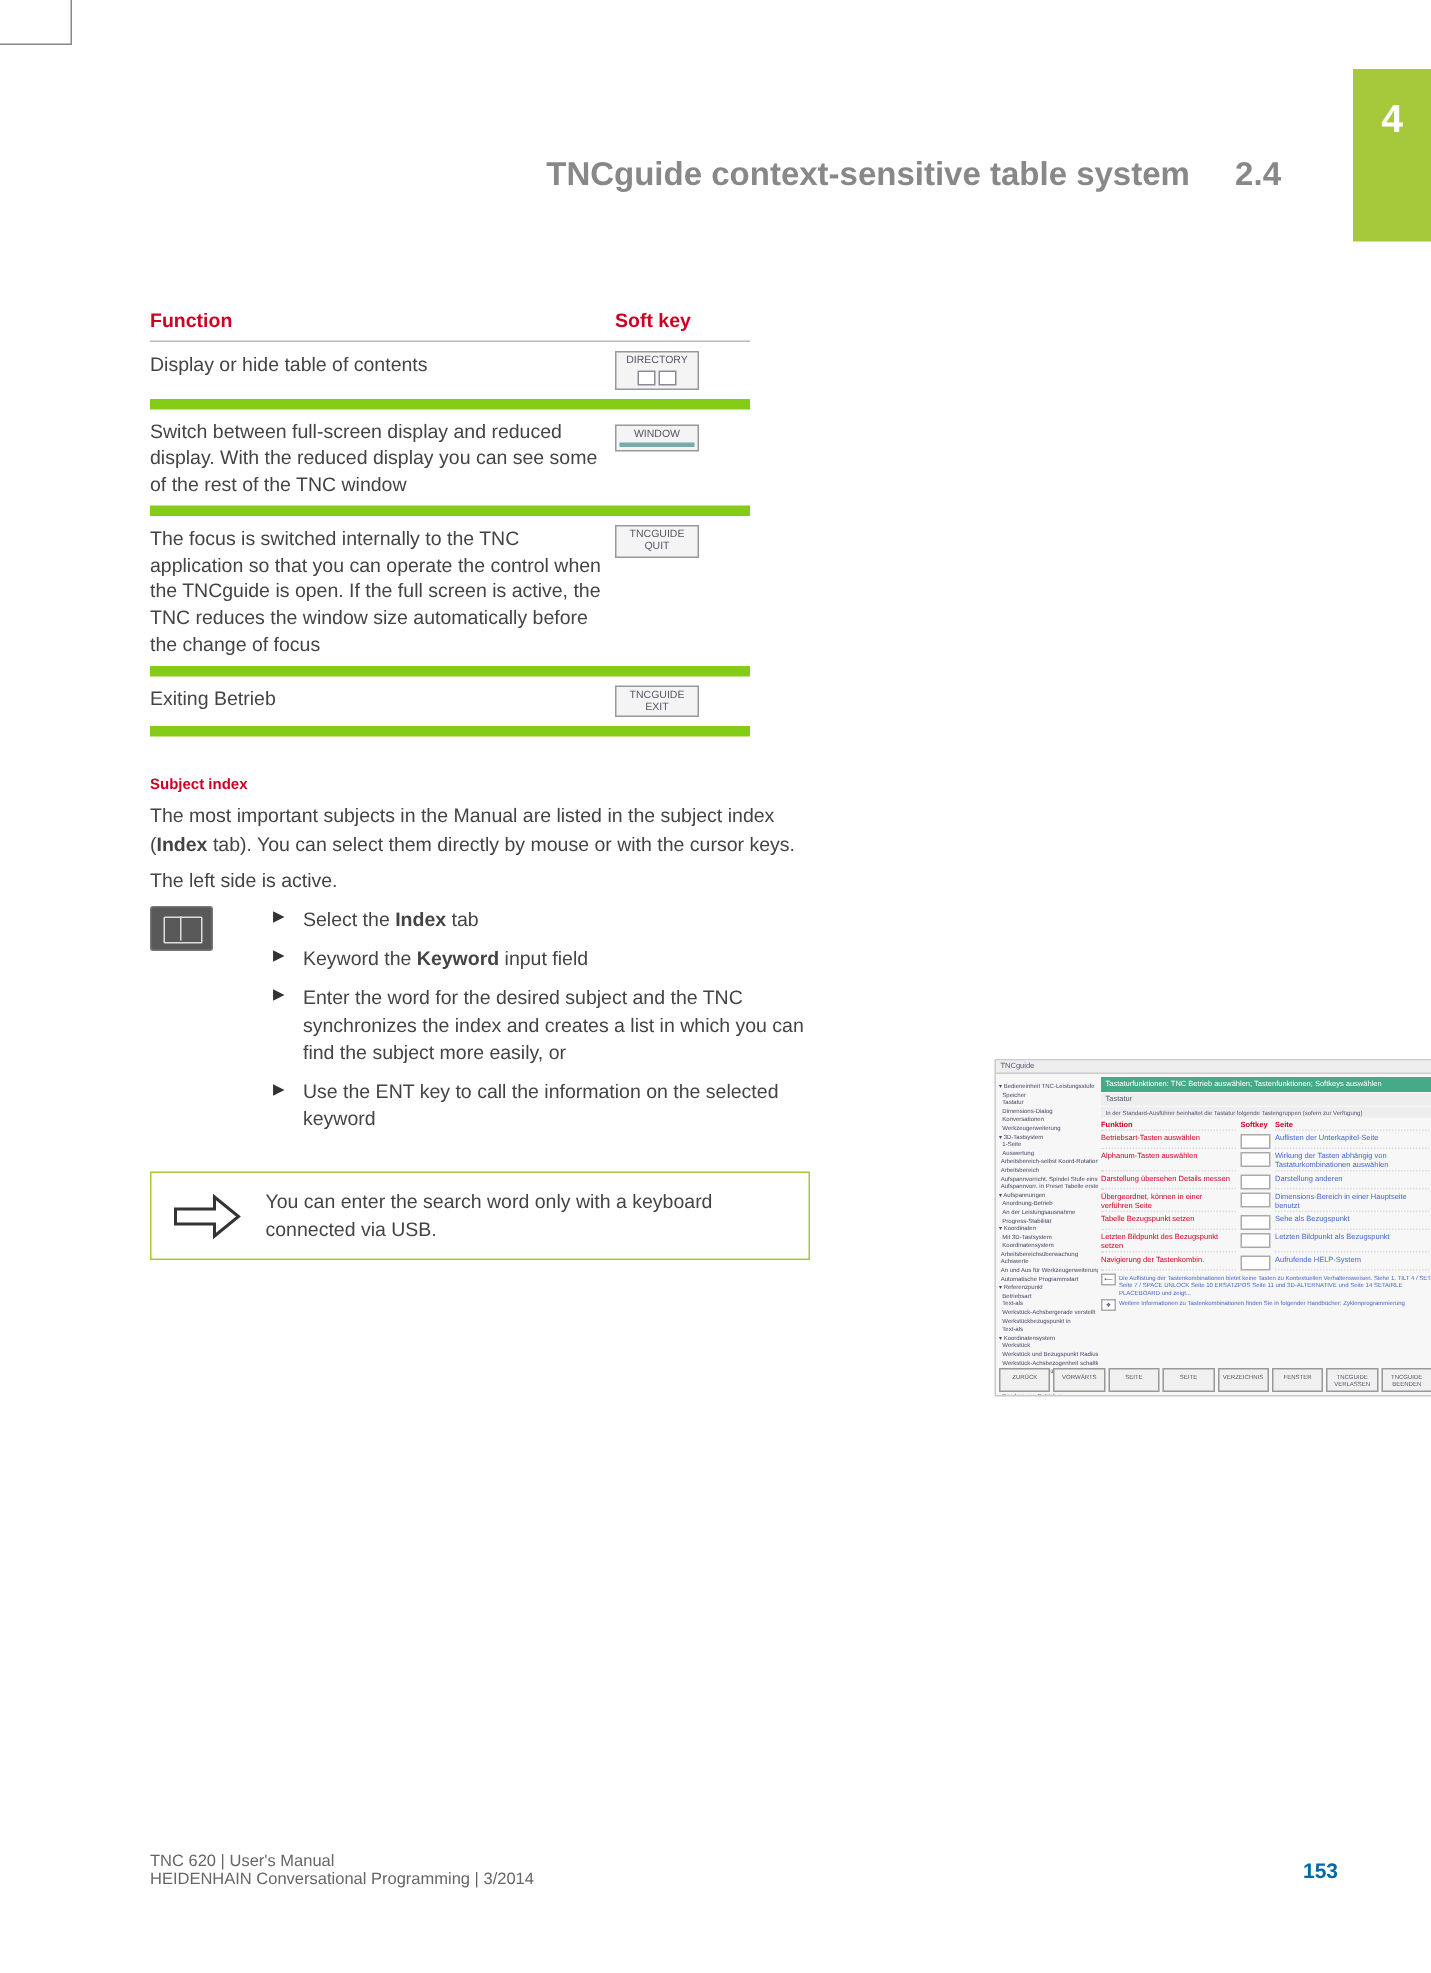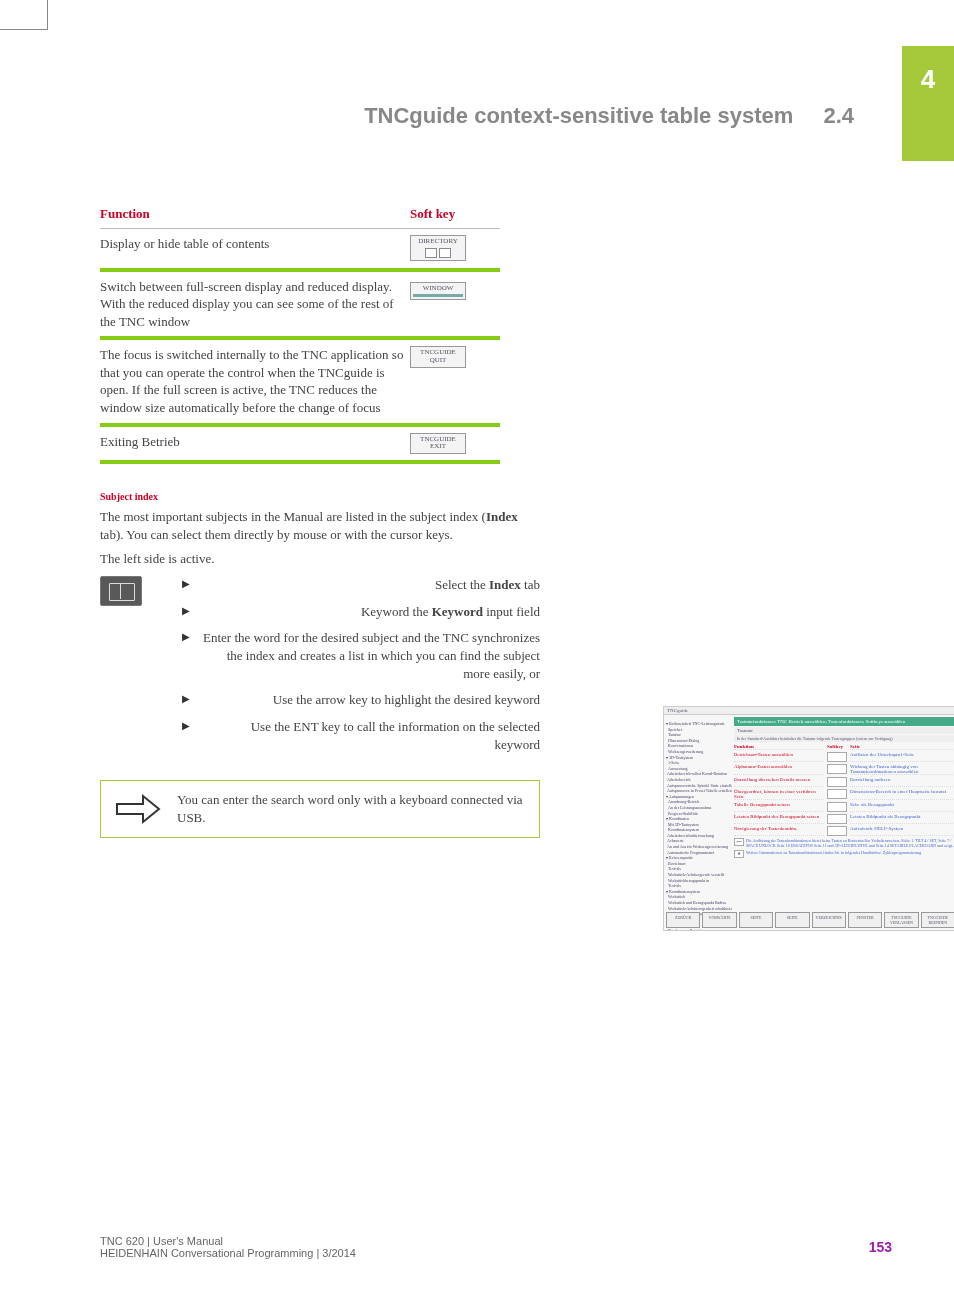--- a/index.html
+++ b/index.html
@@ -2,34 +2,34 @@
 <html><head>
 <meta charset="utf-8">
 <style>
   * { box-sizing: border-box; margin: 0; padding: 0; }
   html, body { width: 954px; height: 1315px; font-family: Arial, Helvetica, sans-serif; background: #fff; color: #333; }
   .page { position: relative; width: 954px; height: 1315px; }
   .crop-top { position: absolute; top: 0; left: 0; width: 48px; height: 30px; border-right: 1px solid #888; border-bottom: 1px solid #888; }
   .chapter-tab { position: absolute; right: 0; top: 46px; width: 52px; height: 115px; background: #a6c93b; color: #fff; text-align: center; font-size: 26px; font-weight: bold; padding-top: 18px; }
   .header { position: absolute; top: 103px; left: 100px; right: 100px; text-align: right; font-size: 22px; font-weight: bold; color: #888; }
   .header .sec { margin-left: 24px; }
-  .content { position: absolute; top: 200px; left: 100px; width: 760px; font-family: Liberation Serif, serif; }
+  .content { position: absolute; top: 200px; left: 100px; width: 760px; }
   table.func { border-collapse: collapse; width: 400px; font-size: 13px; }
   table.func th { text-align: left; color: #c02; font-weight: bold; padding: 6px 6px 6px 0; border-bottom: 1px solid #bbb; }
-  table.func td { vertical-align: top; padding: 6px 6px 6px 0; border-bottom: 4px solid #84cc16; }
+  table.func td { vertical-align: top; padding: 6px 6px 6px 0; border-bottom: 7px solid #84cc16; }
   table.func td.fn { width: 310px; color: #444; line-height: 1.35; }
   .softkey { display: inline-block; width: 56px; border: 1px solid #999; background: #f4f4f4; text-align: center; font-size: 7px; color: #556; padding: 2px; line-height: 1.1; }
   .softkey .icons { margin-top: 2px; display: flex; justify-content: center; gap: 2px; }
   .softkey .icons span { display: inline-block; width: 12px; height: 10px; border: 1px solid #889; background: #fff; }
   .softkey.window .bar { height: 3px; background: #7aa; margin-top: 2px; }
 
   .subject { margin-top: 26px; width: 440px; font-size: 13px; color: #444; line-height: 1.4; }
   .subject h3 { color: #c02; font-size: 10px; font-weight: bold; margin-bottom: 4px; }
   .subject p { margin-bottom: 6px; }
-  .subject .row { display: flex; align-items: flex-start; margin-top: 8px; text-align: right; }
+  .subject .row { display: flex; align-items: flex-start; margin-top: 8px; }
   .book-icon { width: 42px; height: 30px; border: 1px solid #777; background: #595959; border-radius: 2px; position: relative; flex-shrink: 0; margin-right: 40px; }
   .book-icon::before { content: ""; position: absolute; left: 8px; top: 6px; width: 24px; height: 16px; border: 1px solid #ddd; border-radius: 1px; }
   .book-icon::after { content: ""; position: absolute; left: 19px; top: 6px; width: 1px; height: 16px; background: #ddd; }
 
   ul.steps { list-style: none; padding: 0; }
   ul.steps li { position: relative; padding-left: 20px; margin-bottom: 8px; }
   ul.steps li::before { content: "▶"; position: absolute; left: 0; top: 1px; font-size: 10px; color: #333; }
 
   .note { margin-top: 18px; border: 1px solid #a6c93b; display: flex; align-items: center; padding: 10px 12px; width: 440px; font-size: 13px; color: #444; justify-content: flex-end; }
   .note .arrow-icon { width: 48px; height: 34px; flex-shrink: 0; margin-right: 16px; position: relative; }
@@ -45,21 +45,21 @@
   .screenshot .row2 .c3 { flex: 1.4; color: #46c; border-bottom: 1px dotted #ddd; }
   .screenshot .tree { position: absolute; left: 2px; top: 14px; width: 66px; font-size: 4px; line-height: 1.4; color: #446; }
   .screenshot .tree div { white-space: nowrap; overflow: hidden; }
   .screenshot .softbar { position: absolute; left: 2px; right: 2px; bottom: 2px; height: 16px; display: flex; gap: 2px; }
   .screenshot .softbar .sk { flex: 1; border: 1px solid #999; background: #f0f0f0; font-size: 4px; text-align: center; padding-top: 2px; color: #556; }
   .screenshot .note-row { margin: 2px 2px 0 70px; display: flex; gap: 2px; }
   .screenshot .note-row .ic { width: 10px; height: 8px; border: 1px solid #aaa; background: #fff; font-size: 4px; text-align: center; }
   .screenshot .note-row .tx { flex: 1; color: #46c; font-size: 4px; }
 
   .footer { position: absolute; left: 100px; right: 62px; bottom: 56px; font-size: 11px; color: #666; display: flex; justify-content: space-between; align-items: center; }
-  .footer .pg { font-weight: bold; color: #a21caf; font-size: 14px; }
+  .footer .pg { font-weight: bold; color: #0369a1; font-size: 14px; }
 </style>
 </head>
 <body>
 
 <div class="page">
   <div class="crop-top"></div>
   <div class="chapter-tab">4</div>
 
   <div class="header">
     <span>TNCguide context-sensitive table system</span>
@@ -121,21 +121,20 @@
         <span>The most important subjects in the Manual are listed in the subject index (</span><b>Index</b><span> tab). You can select them directly by mouse or with the cursor keys.</span>
       </p>
       <p>The left side is active.</p>
 
       <div class="row">
         <div class="book-icon"></div>
         <ul class="steps">
           <li><span>Select the </span><b>Index</b><span> tab</span></li>
           <li><span>Keyword the </span><b>Keyword</b><span> input field</span></li>
           <li>Enter the word for the desired subject and the TNC synchronizes the index and creates a list in which you can find the subject more easily, or</li>
-          <li>Use the arrow key to highlight the desired keyword</li>
           <li>Use the ENT key to call the information on the selected keyword</li>
         </ul>
       </div>
 
       <div class="note">
         <div class="arrow-icon">
           <svg viewBox="0 0 48 34">
               <path d="M4 12 H30 V4 L46 17 L30 30 V22 H4 Z" fill="none" stroke="#333" stroke-width="2"></path>
             </svg>
         </div>

